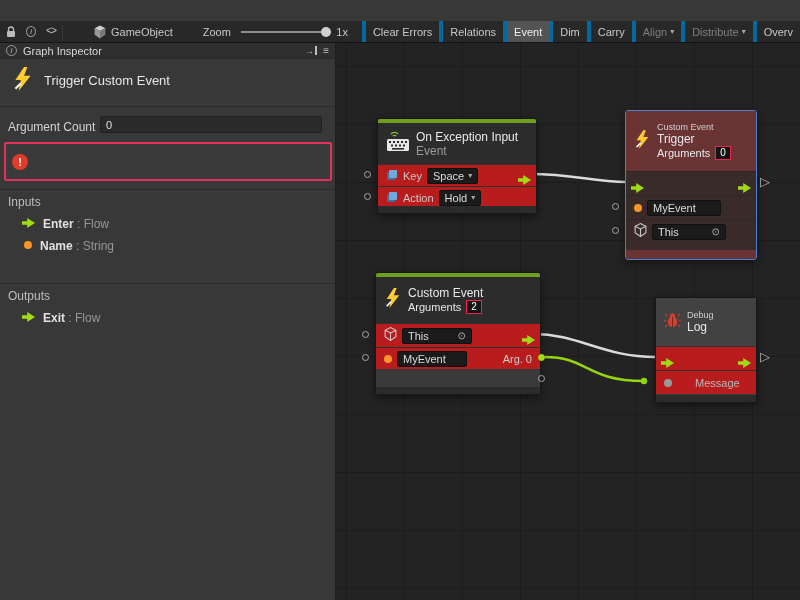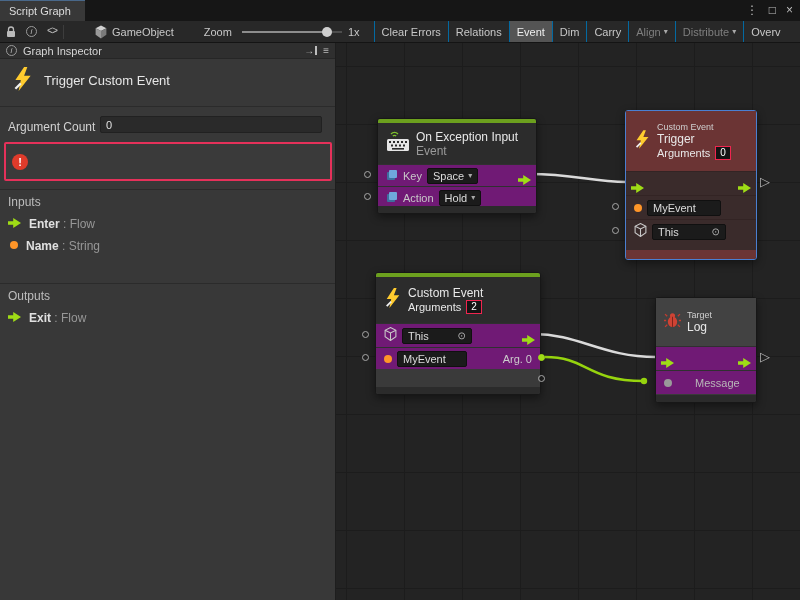--- a/index.html
+++ b/index.html
@@ -19,21 +19,21 @@
   .ticon { display:inline-flex; align-items:center; justify-content:center; height:22px; }
   .circle-i { display:inline-flex; width:11px; height:11px; border:1px solid #9a9a9a; border-radius:50%;
               font-size:8px; color:#bdbdbd; align-items:center; justify-content:center; font-style:italic; }
   .codeglyph { font-family:"Liberation Mono", monospace; font-size:10px; color:#c0c0c0; letter-spacing:-1px; }
   .tsep { width:1px; height:14px; background:#3d3d3d; margin:0 6px; }
   .slider { position:relative; width:100px; height:22px; }
   .slider .track-f { position:absolute; left:0; top:10px; width:86px; height:2px; background:#8d8d8d; }
   .slider .track-e { position:absolute; left:86px; top:10px; right:0; height:2px; background:#4d4d4d; }
   .slider .handle { position:absolute; left:80px; top:6px; width:10px; height:10px; border-radius:50%; background:#cfcfcf; }
   .tbtn { display:inline-flex; align-items:center; gap:3px; height:22px; padding:0 7px;
-          border-left:1px solid #0369a1; color:#c8c8c8; cursor:default; }
+          border-left:4px solid #0369a1; color:#c8c8c8; cursor:default; }
   .tbtn.active { background:#545454; color:#eeeeee; }
   .tbtn.disabled { color:#7f7f7f; }
   .caret { font-size:8px; color:#a9a9a9; }
 
   
   .inspector { position:absolute; left:0; top:43px; width:336px; bottom:0; background:#383838;
                border-right:1px solid #1e1e1e; }
   .insp-header { position:absolute; top:0; left:0; right:0; height:16px; background:#2f2f2f;
                  border-bottom:1px solid #262626; display:flex; align-items:center; padding:0 6px;
                  font-size:11px; color:#d6d6d6; gap:6px; }
@@ -46,21 +46,21 @@
   .arg-label { position:absolute; left:8px; top:77px; font-size:12px; color:#d2d2d2; }
   .arg-input { position:absolute; left:100px; top:73px; width:222px; height:17px; background:#2a2a2a;
                border:1px solid #212121; border-radius:2px; font-size:11px; color:#e0e0e0;
                display:flex; align-items:center; padding:0 5px; }
   .error-box { position:absolute; left:4px; top:99px; width:328px; height:39px; border:2px solid #e5315a;
                border-radius:2px; background:#3a3a3a; display:flex; align-items:center; padding:0 6px; gap:8px; }
   .error-icon { width:16px; height:16px; min-width:16px; border-radius:50%; background:#df3b2b; color:#fff;
                 font-size:11px; font-weight:bold; display:flex; align-items:center; justify-content:center; }
   .error-text { font-size:10.5px; line-height:13px; color:#e8e8e8; }
   .section-h { position:absolute; left:8px; font-size:12px; color:#bdbdbd; }
-  .pitem { position:absolute; left:8px; height:16px; display:flex; align-items:center; gap:8px; }
+  .pitem { position:absolute; left:22px; height:16px; display:flex; align-items:center; gap:8px; }
   .pname { font-size:12px; font-weight:bold; color:#e0e0e0; }
   .ptype { font-size:12px; color:#979797; }
   .dot { width:8px; height:8px; border-radius:50%; }
   .dot.orange { background:#ff9528; }
   .dot.gray { background:#9a9a9a; }
 
   
   .canvas { position:absolute; left:336px; top:43px; right:0; bottom:0; background-color:#232323;
     background-image:
       repeating-linear-gradient(to right, #1c1c1c 0, #1c1c1c 1px, transparent 1px, transparent 58px),
@@ -69,21 +69,21 @@
   .wires { position:absolute; left:0; top:0; width:464px; height:557px; pointer-events:none; }
 
   .node { position:absolute; background:#3a3a3a; border:1px solid #171717; border-radius:3px;
           box-shadow:0 3px 8px rgba(0,0,0,.45); }
   .strip { height:4px; background:#6ca01e; border-radius:2px 2px 0 0; }
   .nhead { position:relative; background:#2c2c2c; display:flex; align-items:center; gap:6px; padding:0 8px; }
   .ntitle { font-size:12px; color:#e8e8e8; }
   .nsub { font-size:12px; color:#9a9a9a; }
   .ncat { font-size:9px; color:#cfcfcf; }
   .nrow { position:relative; height:22px; display:flex; align-items:center; gap:5px; padding:0 8px;
-          background:#701a75; border-top:1px solid #303030; }
+          background:#b91c1c; border-top:1px solid #303030; }
   .nfoot { position:absolute; bottom:0; left:0; right:0; height:7px; background:#2b2b2b; border-radius:0 0 2px 2px; }
   .plabel { font-size:11px; color:#c8c8c8; }
   .dd, .field { background:#1b1b1b; border:1px solid #101010; border-radius:2px; height:16px;
                 display:flex; align-items:center; gap:4px; padding:0 5px; font-size:11px; color:#dcdcdc; }
   .tgt { color:#b5b5b5; font-size:10px; margin-left:auto; }
   .badge { border:1px solid #f0254f; background:#141414; color:#ffffff; font-size:10px;
            height:14px; line-height:12px; padding:0 4px; margin-left:5px; }
   .port { position:absolute; width:7px; height:7px; border-radius:50%; border:1px solid #a8a8a8; background:transparent; }
   .port.green { background:#9fdc16; border-color:#9fdc16; }
   .flow-abs { position:absolute; top:50%; margin-top:-5px; }
@@ -96,26 +96,20 @@
   .node.error .nfoot { background:#6b3434; height:9px; }
   .node.debug .nhead { background:#424242; }
 
   .rlabel { font-size:11px; color:#cccccc; margin-left:auto; }
 </style>
 </head>
 <body>
 
 <div class="window">
 
-  <div class="tabbar">
-    <div class="tab">Script Graph</div>
-    <span class="winctrl" style="right:42px;">⋮</span>
-    <span class="winctrl" style="right:24px;">□</span>
-    <span class="winctrl" style="right:7px;">×</span>
-  </div>
 
   <div class="toolbar">
     <span class="ticon" style="margin-left:6px;">
       <svg width="10" height="12" viewBox="0 0 10 12">
           <path d="M2.5 5 V3.5 a2.5 2.5 0 0 1 5 0 V5" fill="none" stroke="#bbbbbb" stroke-width="1.3"></path>
           <rect x="1" y="5" width="8" height="6" rx="1" fill="#bbbbbb"></rect>
         </svg>
     </span>
     <span class="ticon circle-i" style="margin-left:10px;">i</span>
     <span class="ticon codeglyph" style="margin-left:10px;">&lt;&gt;</span>
@@ -370,21 +364,21 @@
           <svg width="17" height="17" viewBox="0 0 16 16">
               <g stroke="#c43b2e" stroke-width="1.2">
                 <path d="M3 4 L1 2 M13 4 L15 2 M2 8 H0 M16 8 H14 M3 12 L1 14 M13 12 L15 14"></path>
               </g>
               <circle cx="8" cy="3.6" r="2.4" fill="#cf4334"></circle>
               <ellipse cx="8" cy="9.2" rx="4.4" ry="5" fill="#cf4334"></ellipse>
               <path d="M8 4.5 V14" stroke="#7e241b"></path>
             </svg>
         </span>
         <span>
-          <div class="ncat">Target</div>
+          <div class="ncat">Debug</div>
           <div class="ntitle">Log</div>
         </span>
       </div>
       <div class="nrow" style="height:24px;">
         <span class="flow-abs" style="left:5px;"><svg width="13" height="10" viewBox="0 0 13 10">
               <path d="M0 3.2 h5.2 V0 L13 5 5.2 10 V6.8 H0 z" fill="#9fdc16"></path>
             </svg></span>
         <span class="flow-abs" style="right:5px;"><svg width="13" height="10" viewBox="0 0 13 10">
               <path d="M0 3.2 h5.2 V0 L13 5 5.2 10 V6.8 H0 z" fill="#9fdc16"></path>
             </svg></span>

